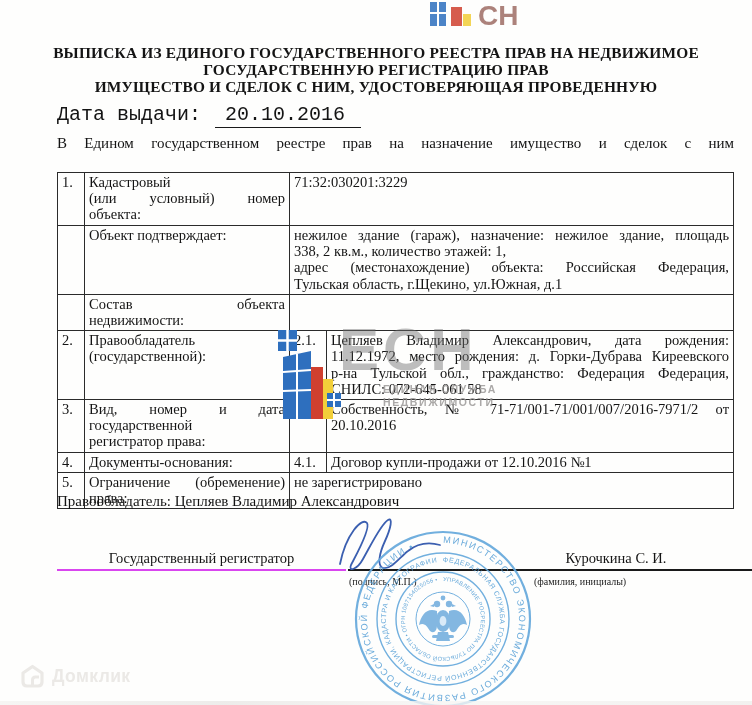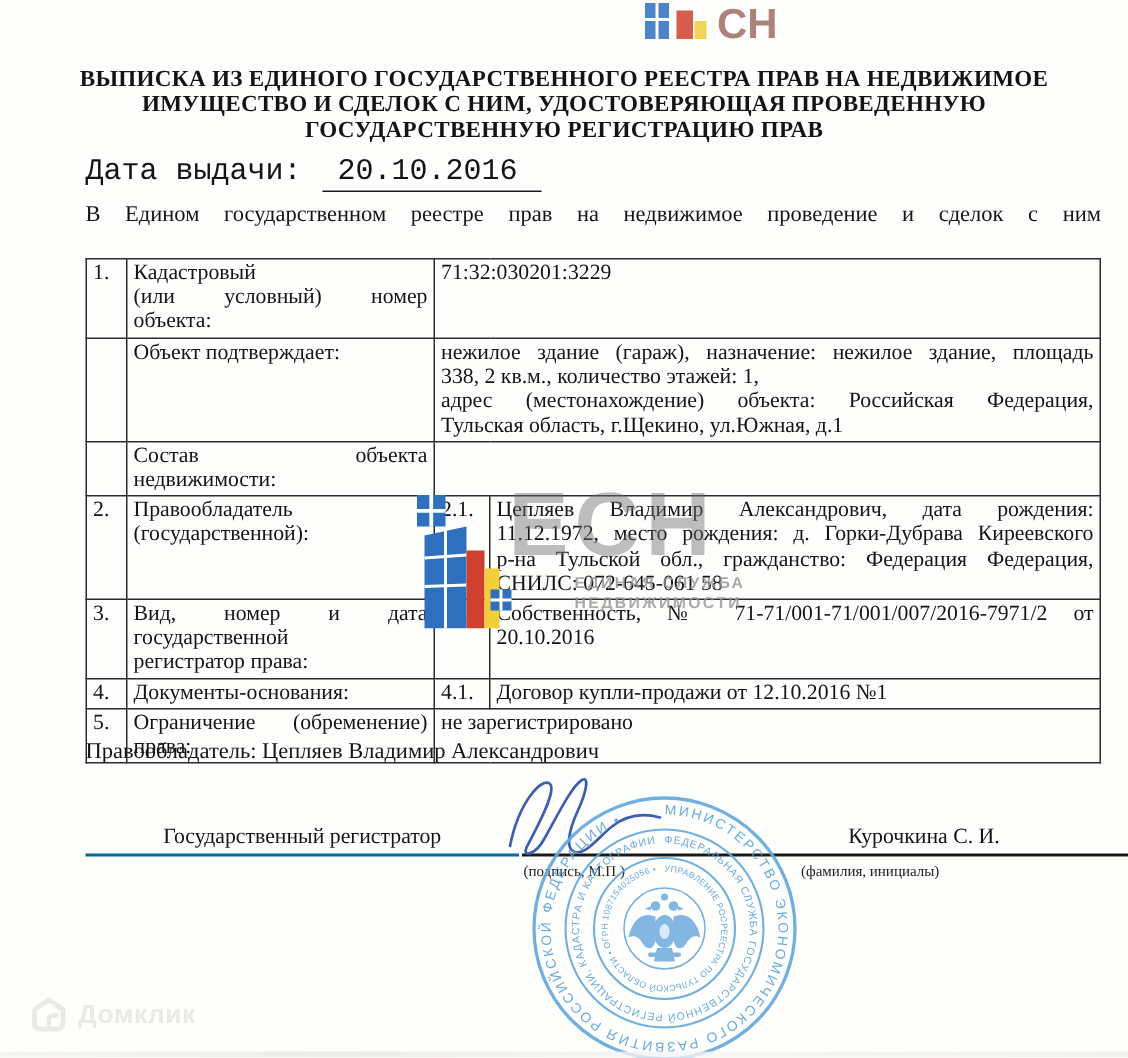--- a/index.html
+++ b/index.html
@@ -45,21 +45,21 @@
   .esn-letters{position:absolute;left:62px;top:-12px;font-family:"Liberation Sans",sans-serif;
                font-weight:bold;font-size:60px;color:rgba(110,110,110,.45);letter-spacing:4px;}
   .esn-cap{position:absolute;left:106px;top:56px;font-family:"Liberation Sans",sans-serif;
            font-weight:bold;font-size:10.5px;line-height:12.5px;letter-spacing:1.6px;
            color:rgba(150,148,146,.8);white-space:nowrap;}
 
   
   .topfrag{top:0;left:430px;width:140px;height:26px;overflow:hidden;opacity:.85;pointer-events:none;}
 
   
-  .sig-left{top:550px;left:57px;width:289px;height:19px;border-bottom:2px solid #0369a1;
+  .sig-left{top:550px;left:57px;width:289px;height:19px;border-bottom:2px solid #d946ef;
             text-align:center;font-size:14.5px;}
   .sig-right{top:550px;left:348px;width:386px;height:19px;border-bottom:2px solid #1a1a1a;
              text-align:center;font-size:14.5px;padding-left:75px;box-sizing:content-box;}
   .cap-small{font-size:10px;color:#222;}
   .cap-sign{top:576px;left:349px;}
   .cap-name{top:576px;left:534px;}
 
   .scribble{top:512px;left:332px;pointer-events:none;}
   .stamp{top:528px;left:352px;pointer-events:none;opacity:.92;}
 
@@ -68,30 +68,30 @@
   .domklik-text{font-family:"Liberation Sans","DejaVu Sans",sans-serif;font-weight:bold;
                 font-size:17.5px;color:#ebe9e6;letter-spacing:.4px;}
   .scan-edge{left:0;bottom:0;width:752px;height:4px;
              background:linear-gradient(to right,#f4f3f1,#e9e8e6 30%,#f6f5f3 60%,#efeeec);opacity:.8;}
 </style>
 </head>
 <body>
 
 <div class="abs title">
   <div>ВЫПИСКА ИЗ ЕДИНОГО ГОСУДАРСТВЕННОГО РЕЕСТРА ПРАВ НА НЕДВИЖИМОЕ</div>
+  <div>ГОСУДАРСТВЕННУЮ РЕГИСТРАЦИЮ ПРАВ</div>
   <div>ИМУЩЕСТВО И СДЕЛОК С НИМ, УДОСТОВЕРЯЮЩАЯ ПРОВЕДЕННУЮ</div>
-  <div>ГОСУДАРСТВЕННУЮ РЕГИСТРАЦИЮ ПРАВ</div>
 </div>
 
 <div class="abs dateline">
   <span>Дата выдачи:</span><span class="dateval">20.10.2016</span>
 </div>
 
 <div class="abs para intro">
-  <div class="ln sp">В Едином государственном реестре прав на недвижимое проведение и сделок с ним</div>
+  <div class="ln sp">В Едином государственном реестре прав на назначение имущество и сделок с ним</div>
 </div>
 
 <table class="reg">
   <tbody>
       <tr class="r0">
     <td class="num">1.</td>
     <td class="lbl">
       <span class="pl">Кадастровый</span>
       <span class="jl">(или условный) номер</span>
       <span class="pl">объекта:</span>

